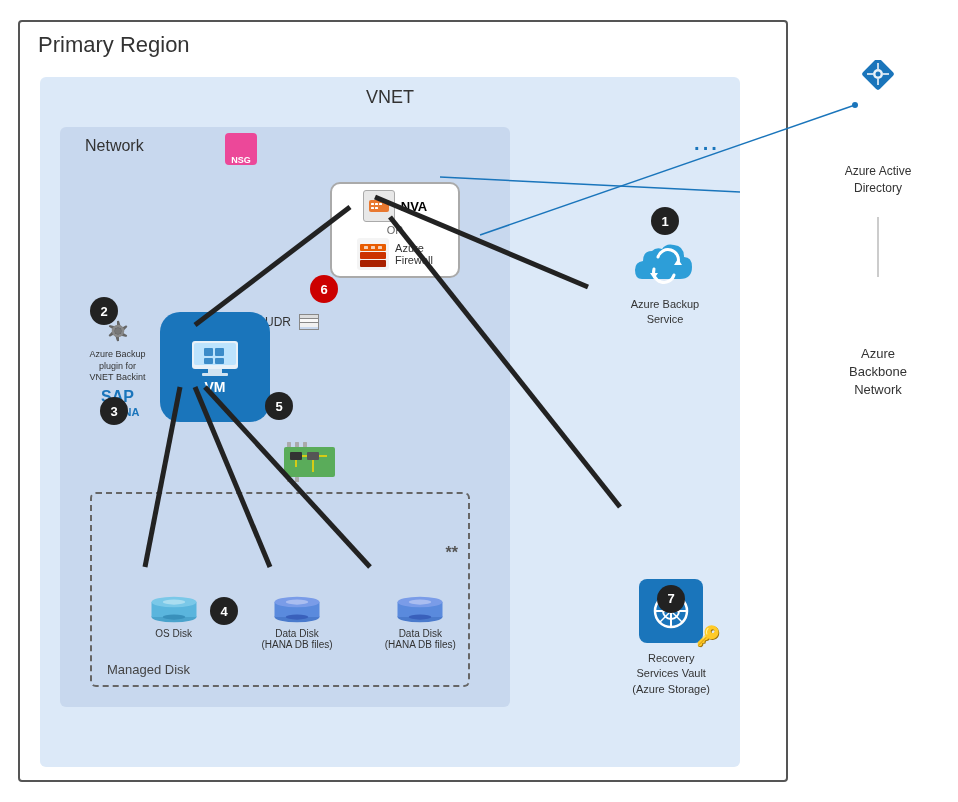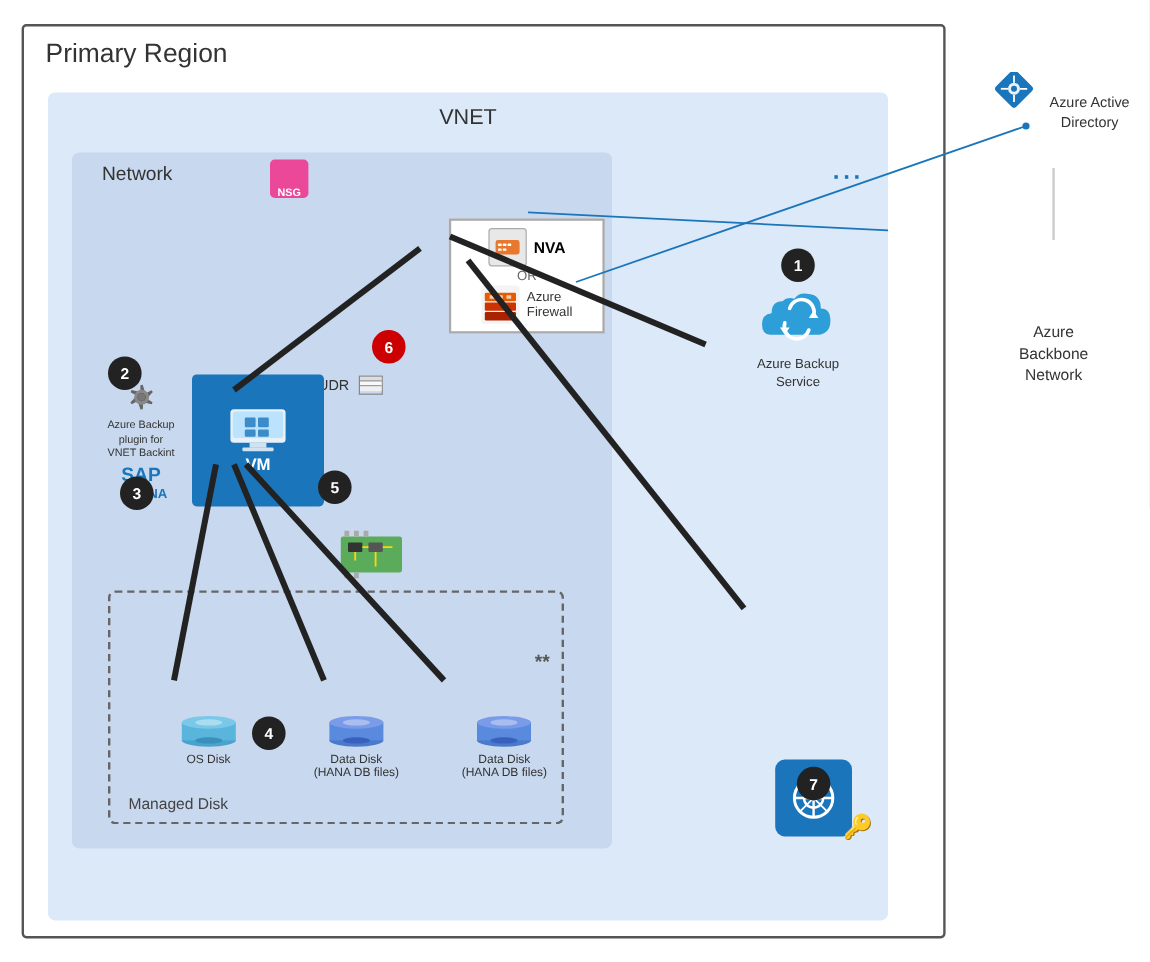--- a/index.html
+++ b/index.html
@@ -105,44 +105,43 @@
       color: #444;
     }
     
     .nva-box {
       position: absolute;
       top: 55px;
       left: 270px;
       width: 130px;
       background: white;
       border: 2px solid #aaa;
-      border-radius: 0;
+      border-radius: 10px;
       padding: 6px;
-      margin-left: 44px;
     }
     .nva-label {
       font-size: 13px;
       font-weight: bold;
       text-align: center;
     }
     .or-label {
       font-size: 11px;
       text-align: center;
       color: #666;
       margin: 2px 0;
     }
     
     .vm-box {
       position: absolute;
       top: 210px;
       left: 100px;
       width: 110px;
       height: 110px;
       background: #1a75bb;
-      border-radius: 4px;
+      border-radius: 20px;
       display: flex;
       flex-direction: column;
       align-items: center;
       justify-content: center;
       color: white;
     }
     .vm-label {
       font-size: 14px;
       font-weight: bold;
     }
@@ -231,23 +230,24 @@
       width: 150px;
       height: 762px;
       display: flex;
       flex-direction: column;
       align-items: center;
       padding-top: 40px;
       gap: 60px;
     }
     .aad-area {
       display: flex;
-      flex-direction: row;
-      align-items: center;
-      text-align: center;
+      flex-direction: column;
+      align-items: center;
+      text-align: center;
+      gap: 35px;
     }
     .aad-label {
       font-size: 12px;
       color: #333;
       margin-top: 8px;
       line-height: 1.4;
     }
     .backbone-area {
       display: flex;
       flex-direction: column;
@@ -522,20 +522,21 @@
               <line x1="22" y1="6" x2="22" y2="38" stroke="white" stroke-width="2"></line>
               <line x1="6" y1="22" x2="38" y2="22" stroke="white" stroke-width="2"></line>
 
               <line x1="11" y1="11" x2="33" y2="33" stroke="white" stroke-width="1.5"></line>
               <line x1="33" y1="11" x2="11" y2="33" stroke="white" stroke-width="1.5"></line>
             </svg>
           </div>
 
           <div style="position:absolute;bottom:-5px;right:-18px;font-size:20px;color:#888;">🔑</div>
         </div>
+        <span style="font-size:11px;text-align:center;color:#333;line-height:1.4;margin-top:8px;">Recovery<br>Services Vault<br>(Azure Storage)</span>
 
         <div class="badge" style="margin-top:6px;">7</div>
       </div>
 
       <svg class="diagram-svg" viewBox="0 0 700 690">
 
         <line class="thick-line" x1="155" y1="248" x2="310" y2="130"></line>
 
         <line class="thick-line" x1="140" y1="310" x2="105" y2="490"></line>
         <line class="thick-line" x1="155" y1="310" x2="230" y2="490"></line>

